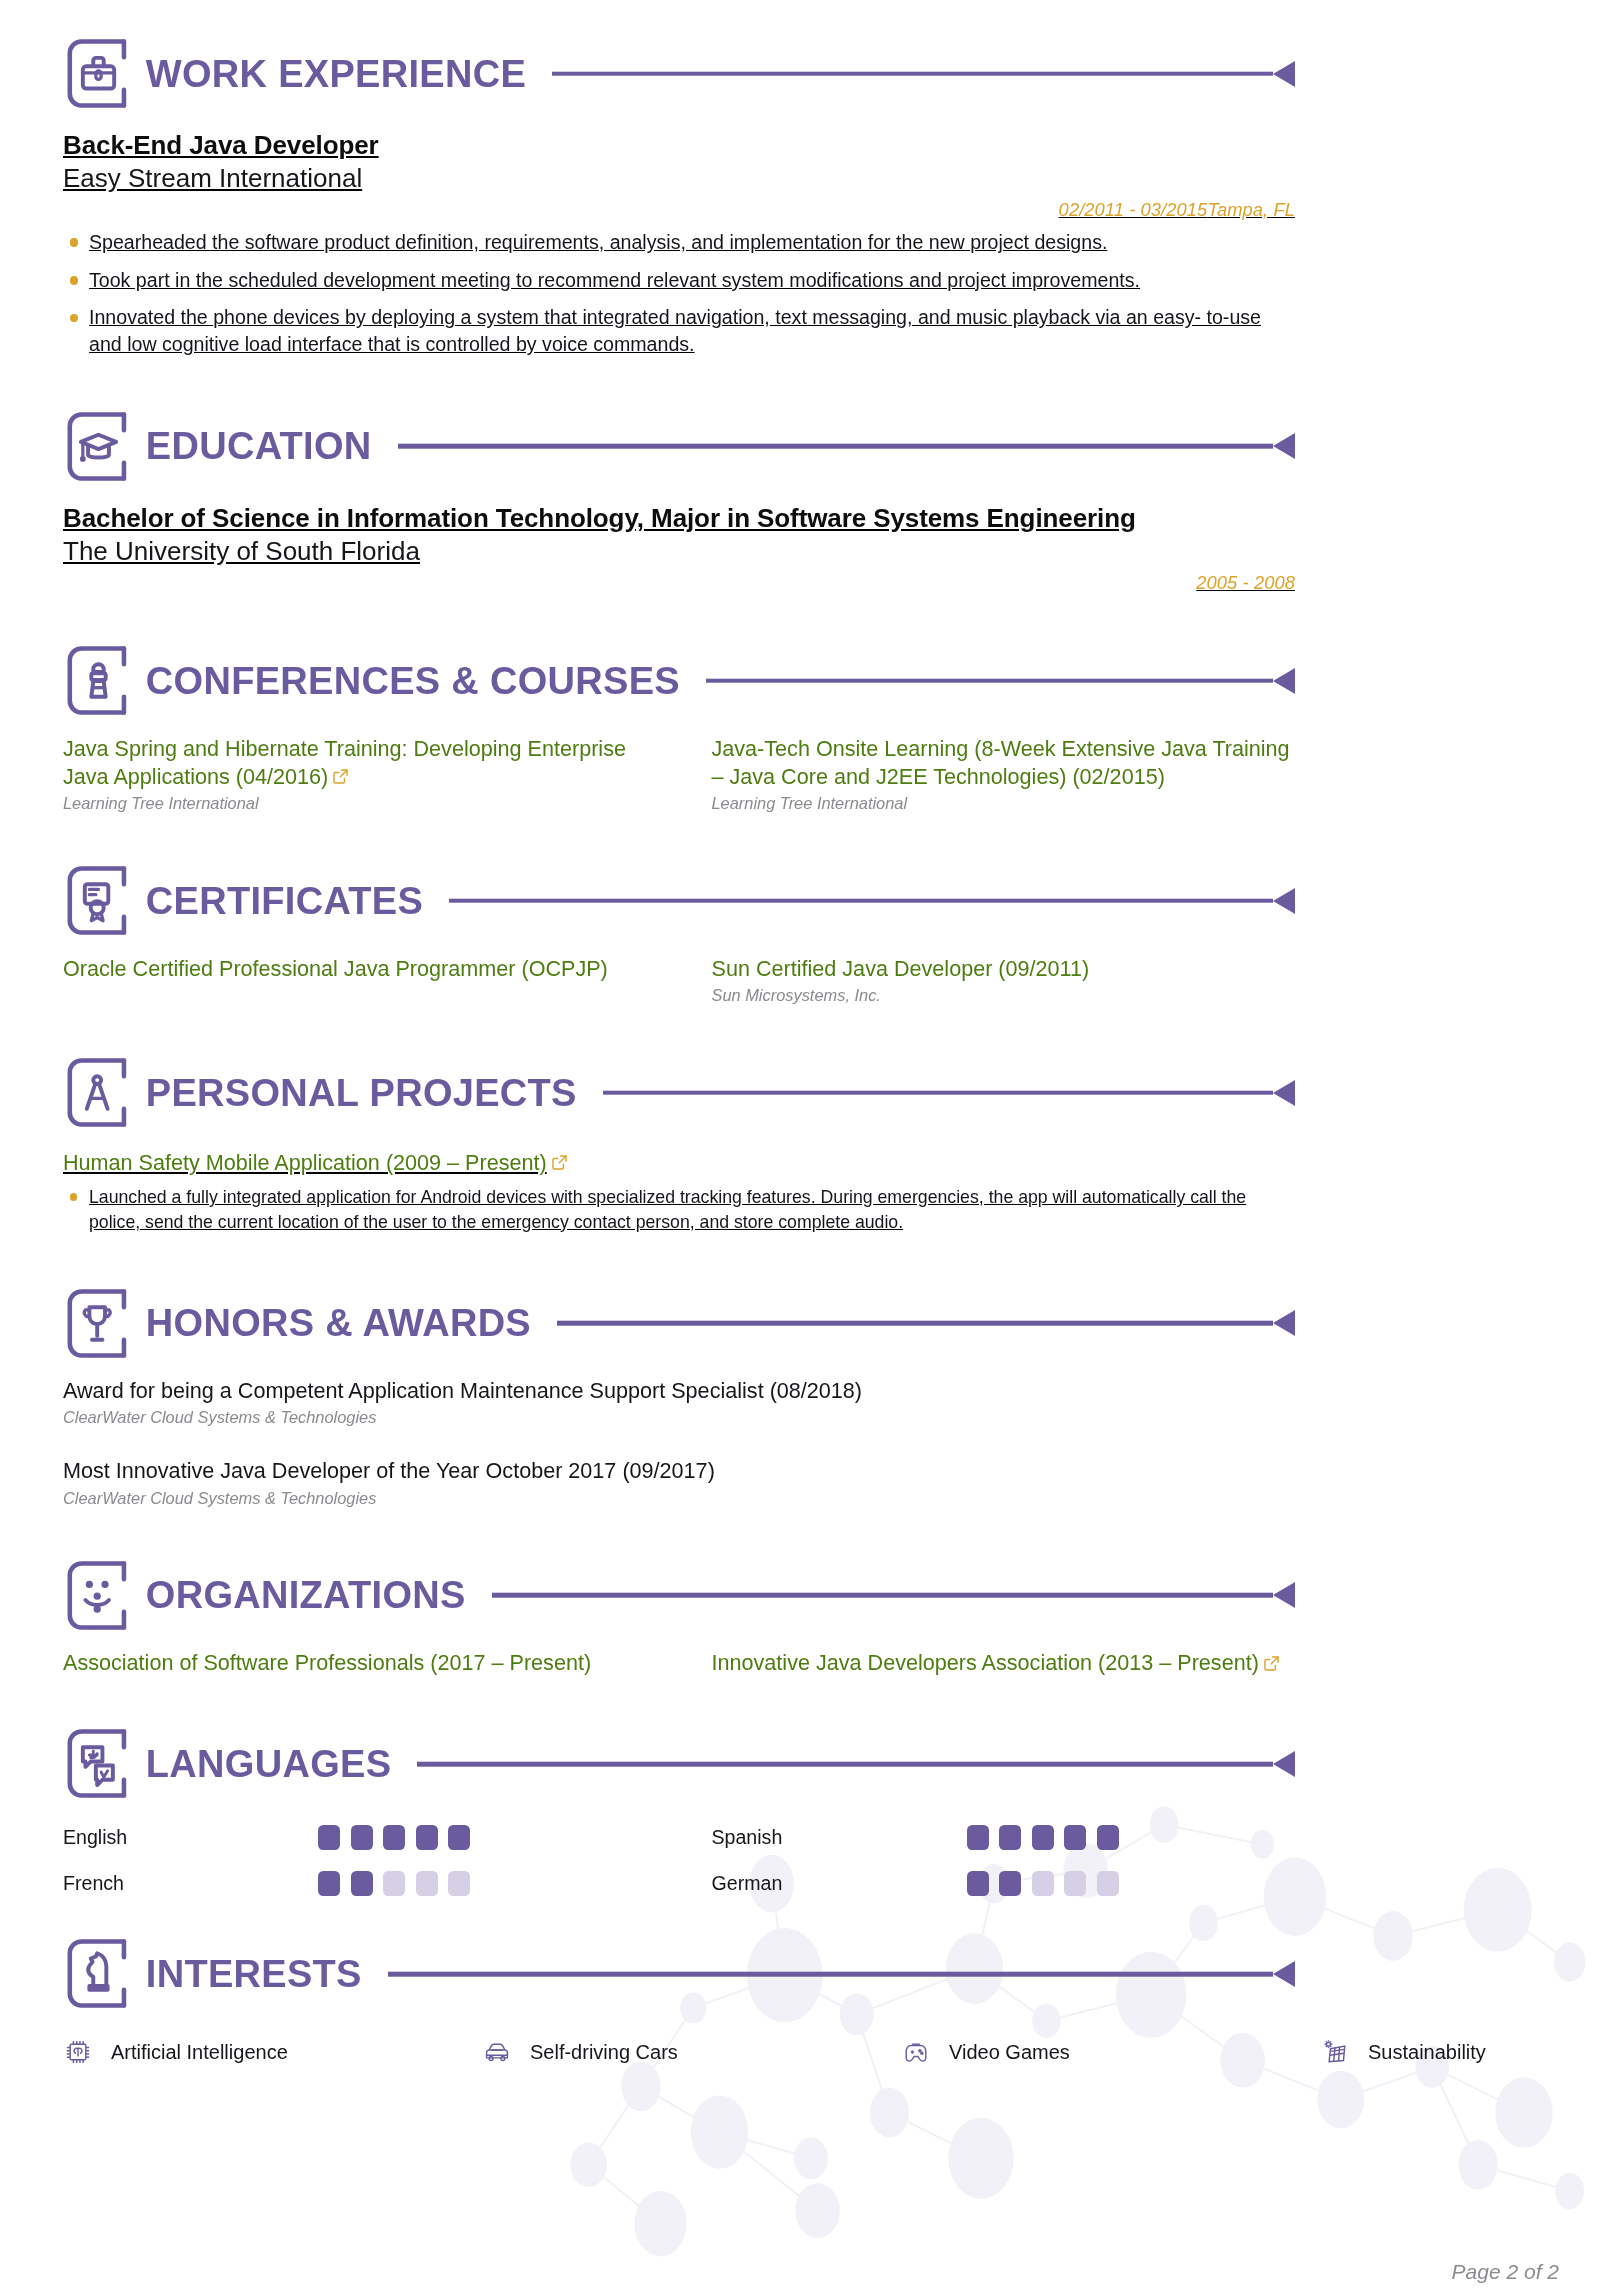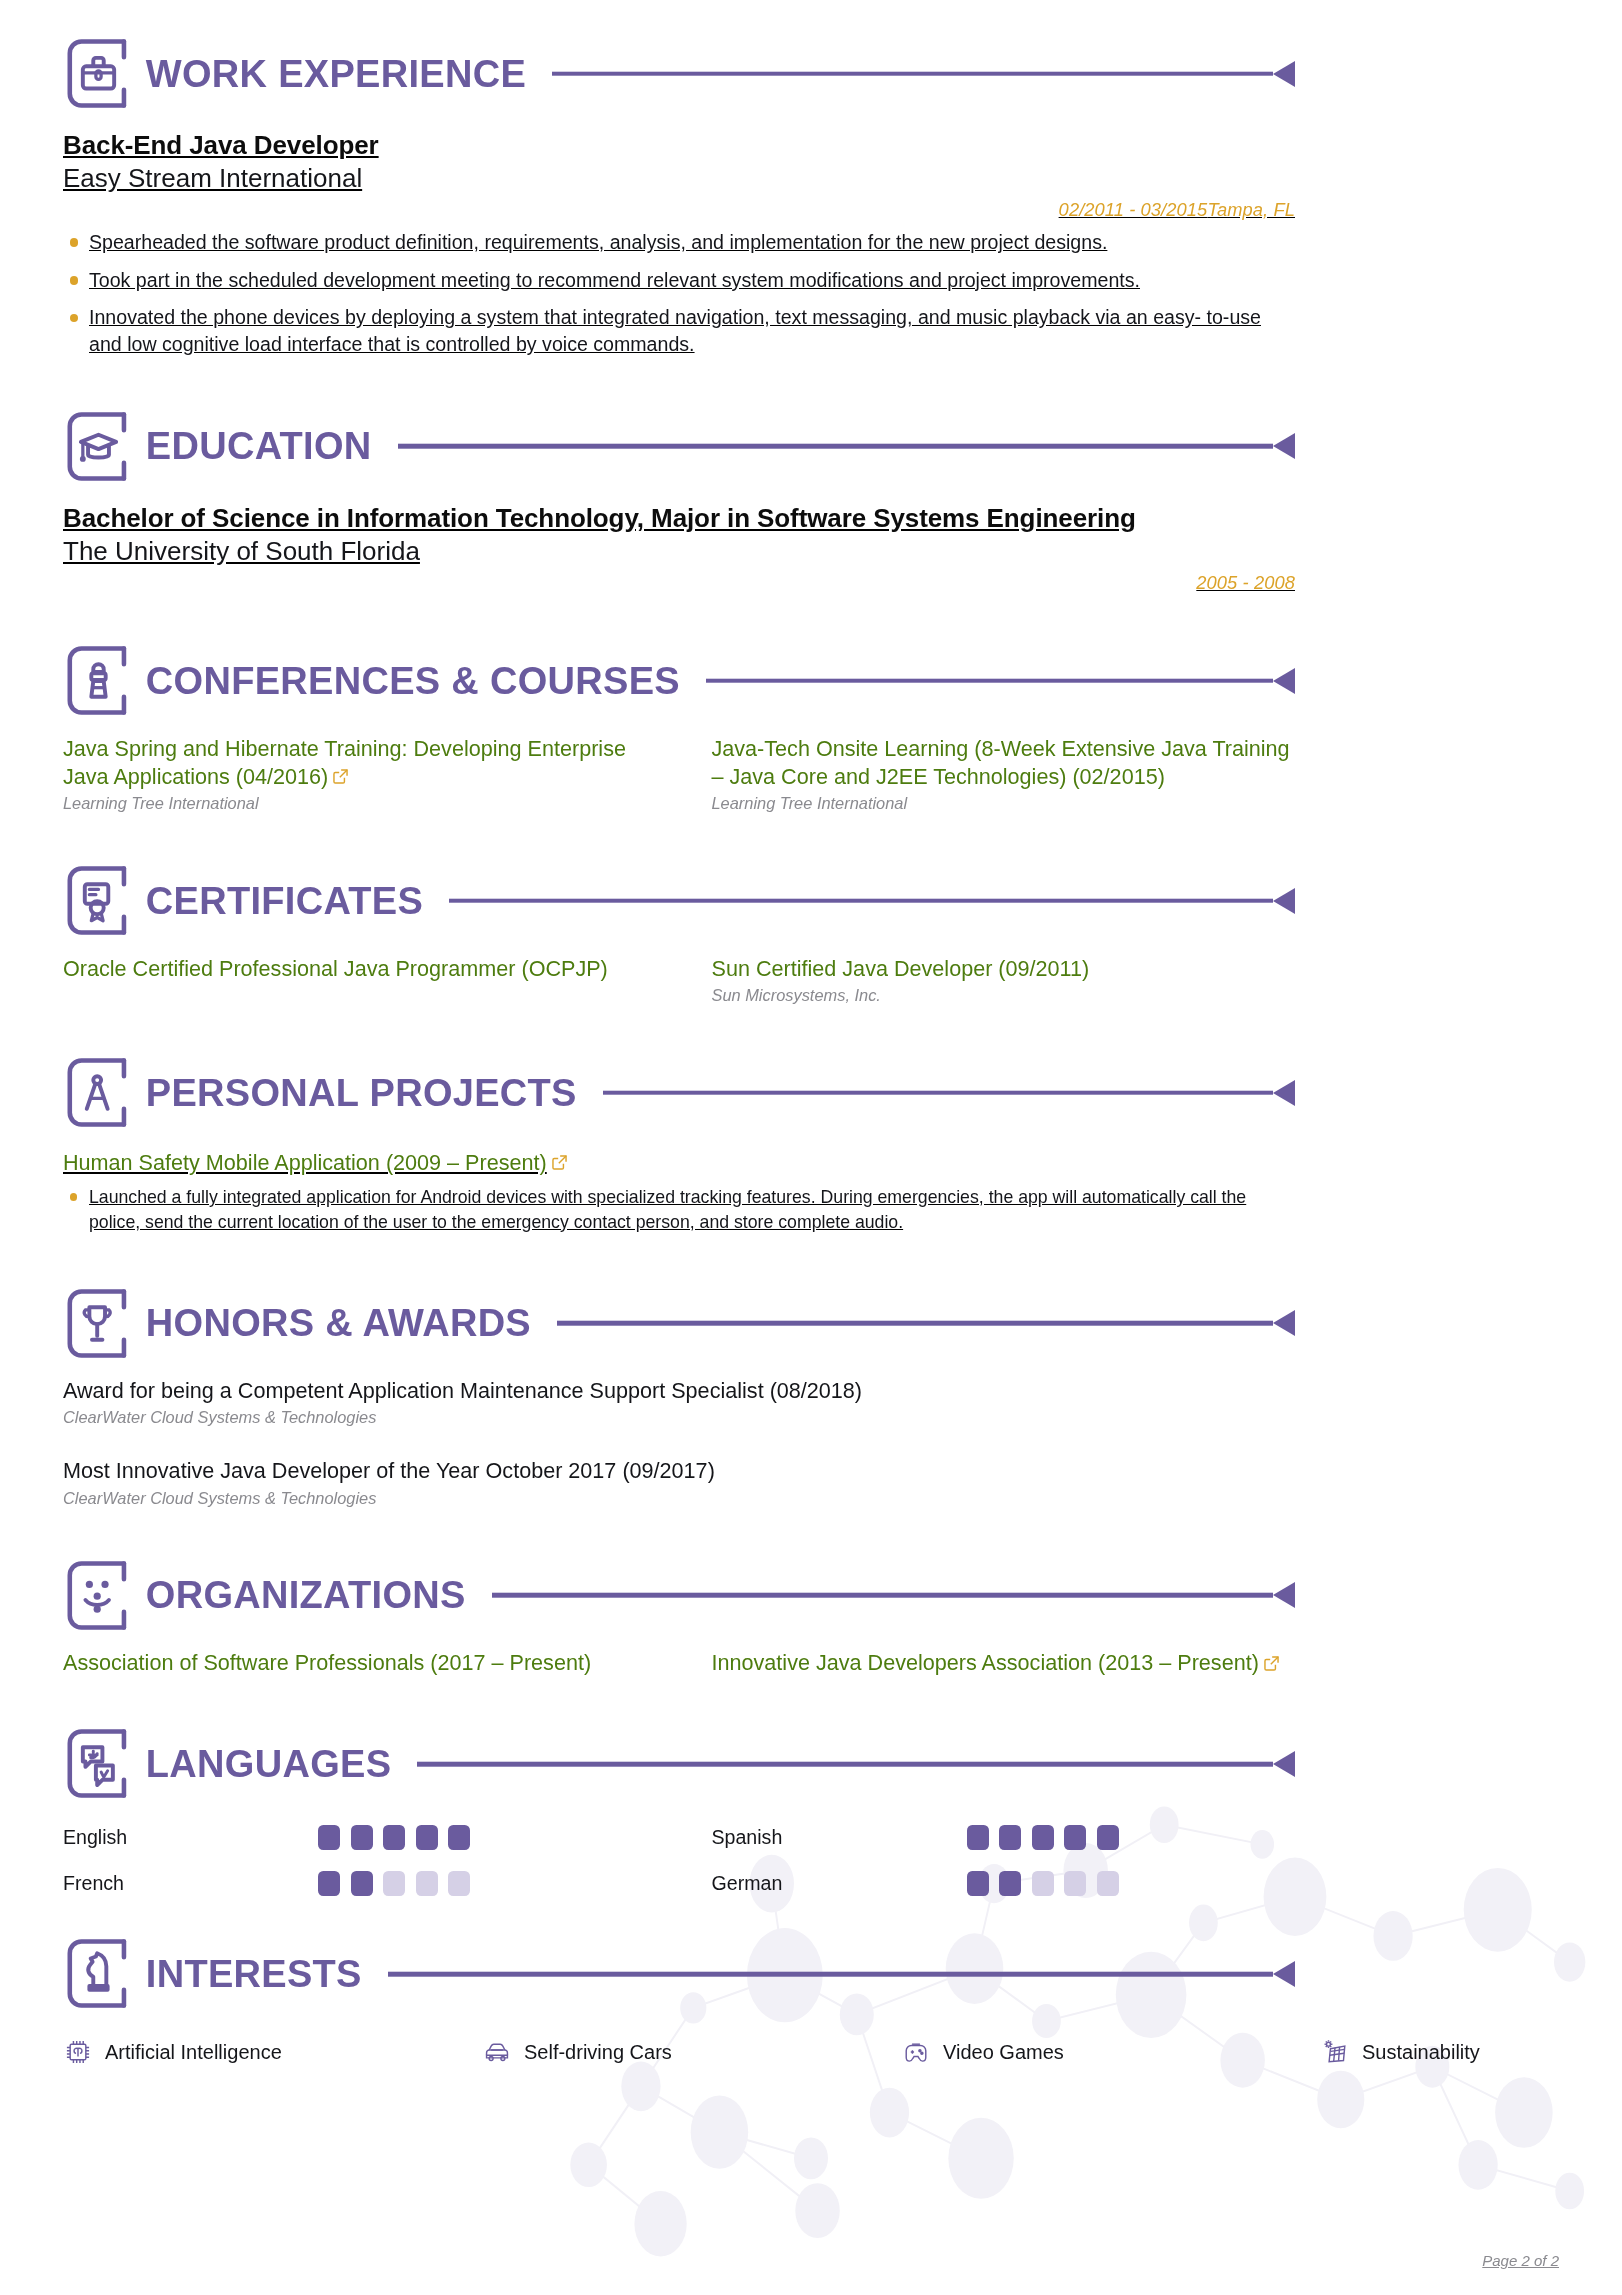--- a/index.html
+++ b/index.html
@@ -189,38 +189,37 @@
 
   
   .interests-row {
     display: flex;
     margin-top: 23.6px;
     align-items: center;
   }
   .interest {
     display: flex;
     align-items: center;
-    gap: 12px;
+    gap: 18px;
     width: 419px;
     flex: 0 0 419px;
   }
   .interest .ico { width: 30px; height: 30px; flex: 0 0 30px; }
   .interest .ico svg { display: block; width: 30px; height: 30px; }
   .interest .lbl { font-size: 20px; color: #15161a; white-space: nowrap; }
 
   
   .footer {
     position: absolute;
     right: 63px;
-    bottom: 26px;
-    font-size: 15px;
+    bottom: 11px;
+    font-size: 21px;
     font-style: italic;
     color: #8a8a8f;
     z-index: 3;
-    text-decoration: underline;
   }
   .sp-md  { height: 38px; }
   .sp-lg  { height: 47px; }
 </style>
 </head>
 <body>
 
 <svg id="bg-network" viewBox="0 0 2480 3509" preserveAspectRatio="none" aria-hidden="true">
   <g stroke="#f1f0f6" stroke-width="3" fill="none">
     <path d="M1180 2880 L1200 3020 L1310 3080 L1490 3010 L1600 3090 L1760 3050 L1900 3150"></path>

